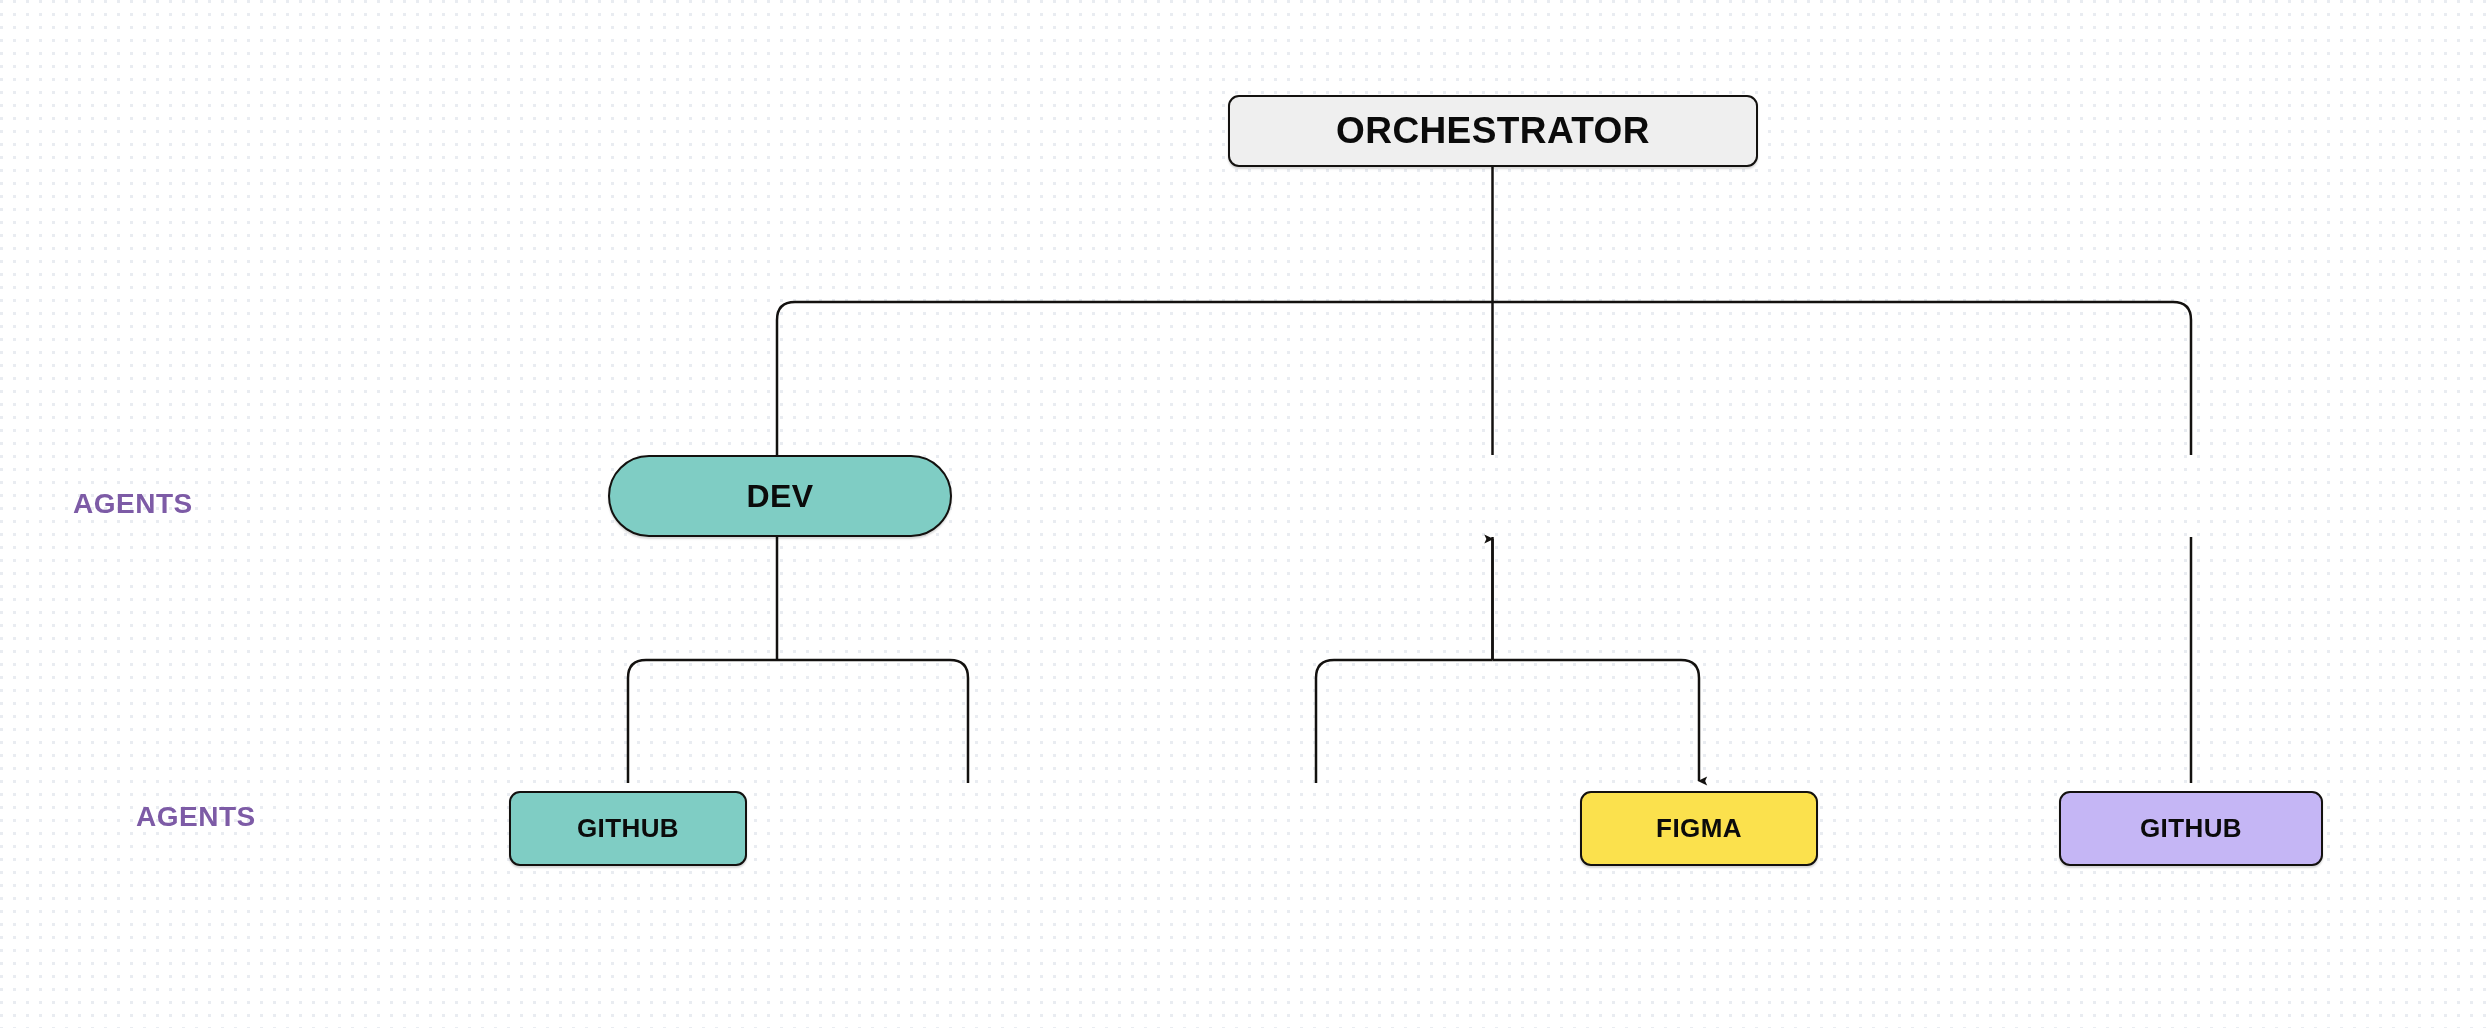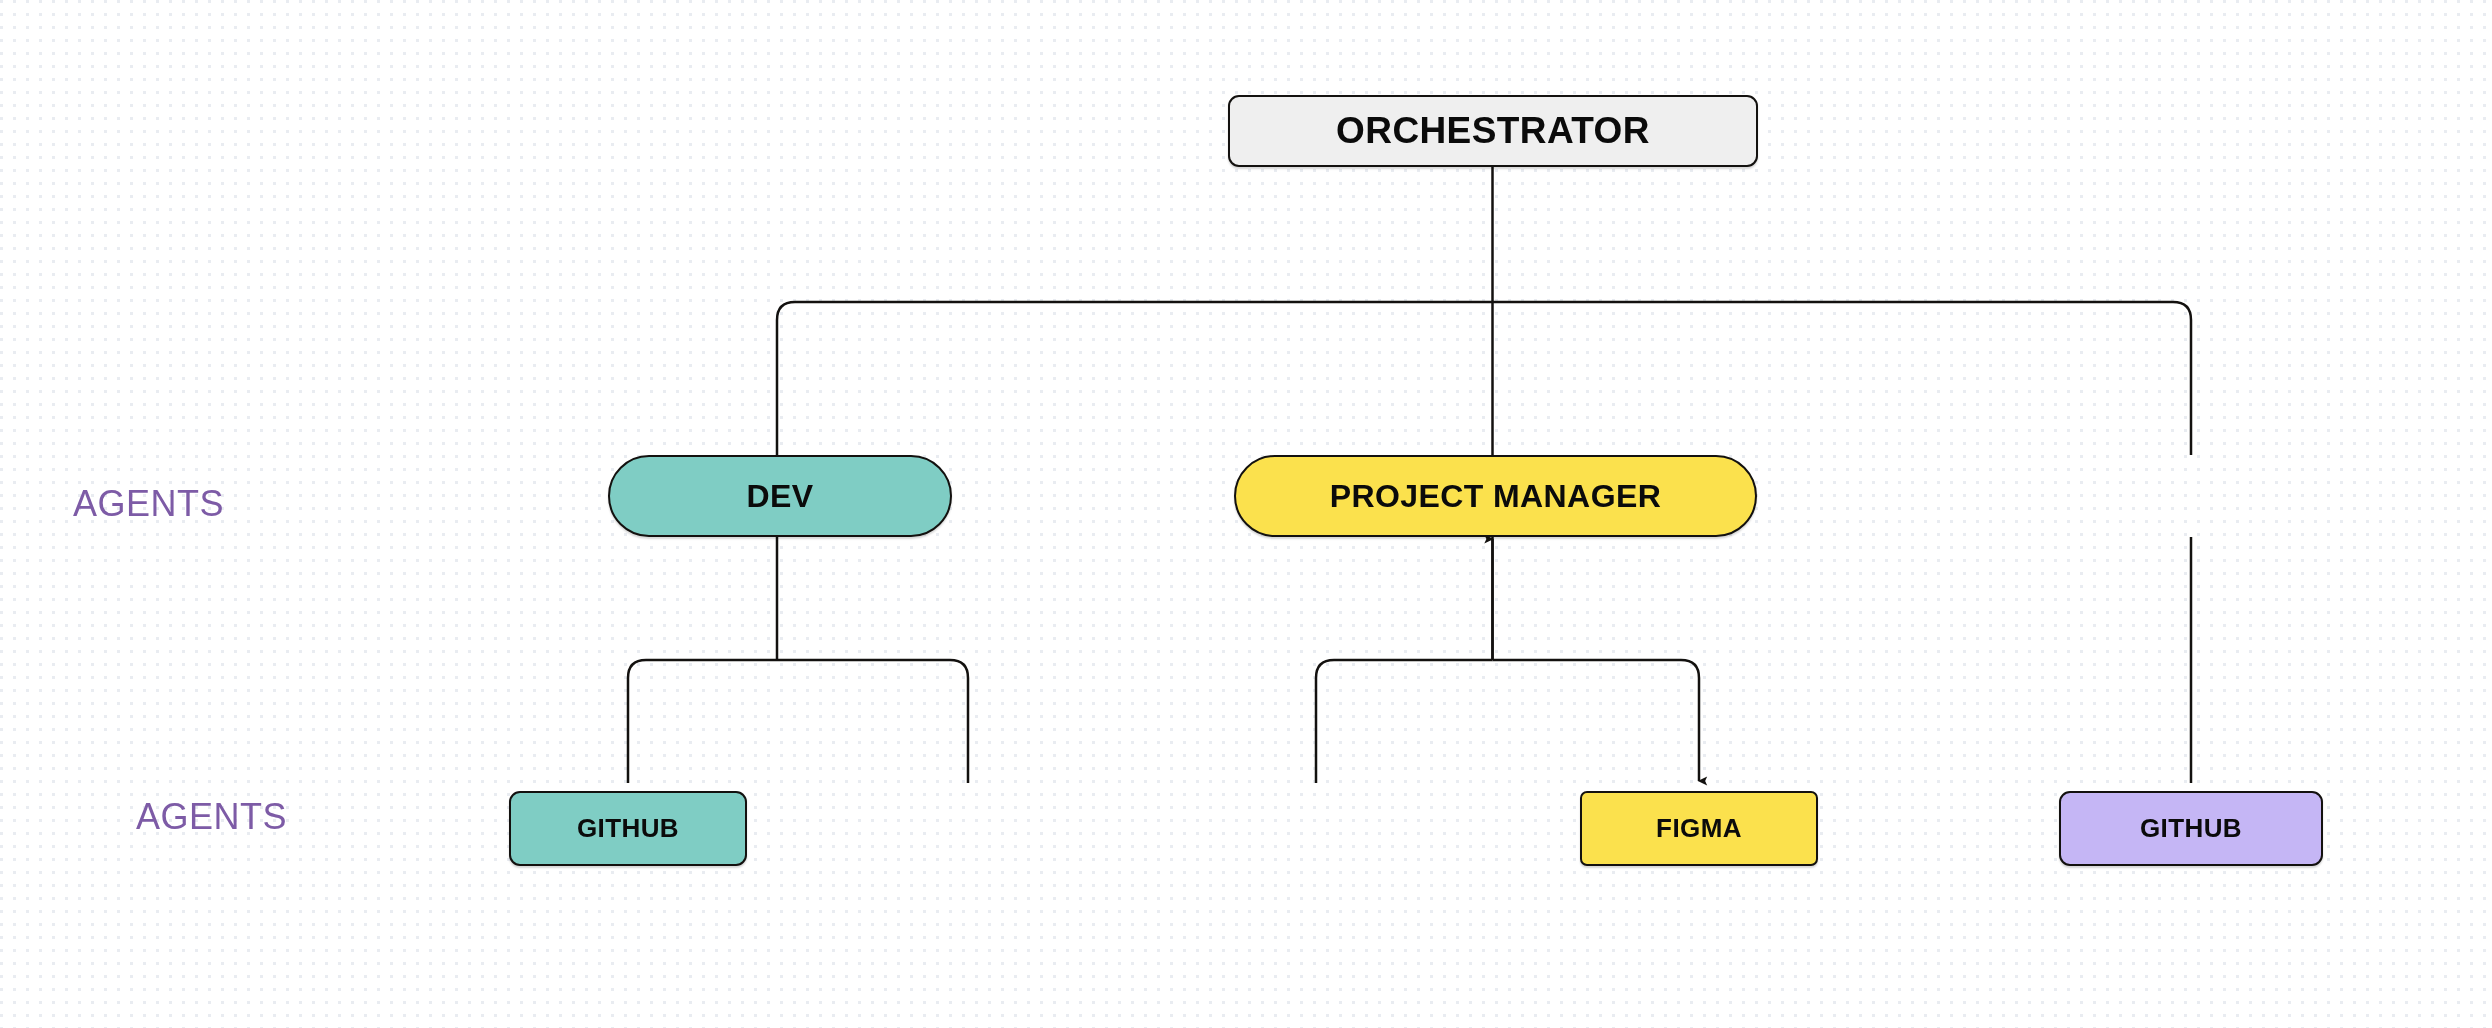--- a/index.html
+++ b/index.html
@@ -26,22 +26,22 @@
     inset: 0;
     width: 2492px;
     height: 1028px;
     pointer-events: none;
   }
 
   
   .row-label {
     position: absolute;
     color: #7d5ba6;
-    font-weight: 400;
-    font-size: 36px;
+    font-weight: 700;
+    font-size: 28px;
     letter-spacing: 0.5px;
     white-space: nowrap;
     transform: translateY(-50%);
   }
 
   
   .node {
     position: absolute;
     box-sizing: border-box;
     display: flex;
@@ -118,24 +118,23 @@
     </g>
   </svg>
 
   <div class="row-label" style="left:73px;  top:504px;">AGENTS</div>
   <div class="row-label" style="left:136px; top:817px;">AGENTS</div>
 
   <div class="node node-root" style="left:1228px; top:95px; width:530px; height:72px;">ORCHESTRATOR</div>
 
   <div class="node node-agent fill-teal" style="left:608px; top:455px; width:344px; height:82px;">DEV</div>
 
-  <div class="node node-agent fill-yellow" style="left:1234px; top:455px; width:523px; height:82px;">PROJECT MANAGER</div>
 
 
   <div class="node node-tool fill-teal" style="left:509px; top:783px; width:238px; height:75px;">GITHUB</div>
 
 
 
-  <div class="node node-tool fill-yellow" style="left:1580px; top:783px; width:238px; height:75px;border-radius:7px;">FIGMA</div>
+  <div class="node node-tool fill-yellow" style="left:1580px; top:783px; width:238px; height:75px;">FIGMA</div>
 
   <div class="node node-tool fill-purple" style="left:2059px; top:783px; width:264px; height:75px;">GITHUB</div>
 
 </div>
 
 </body></html>

